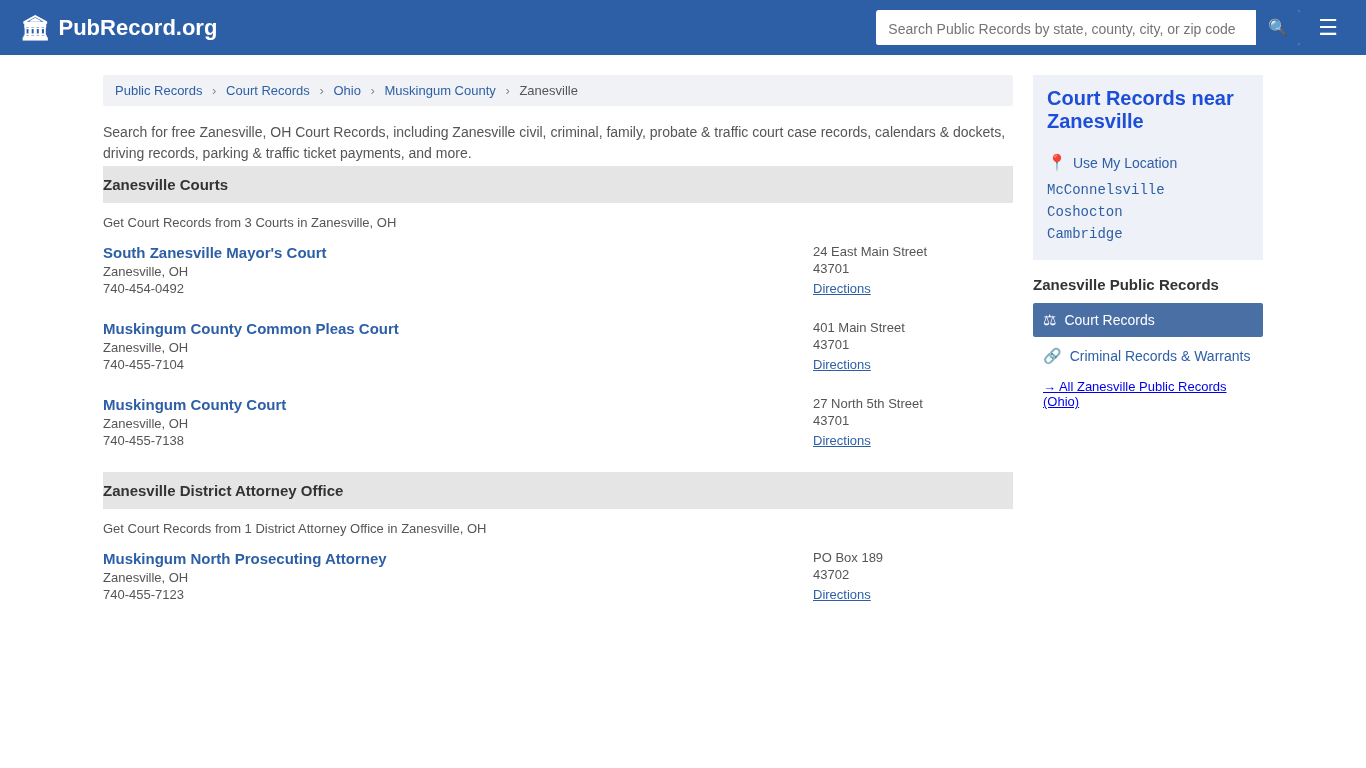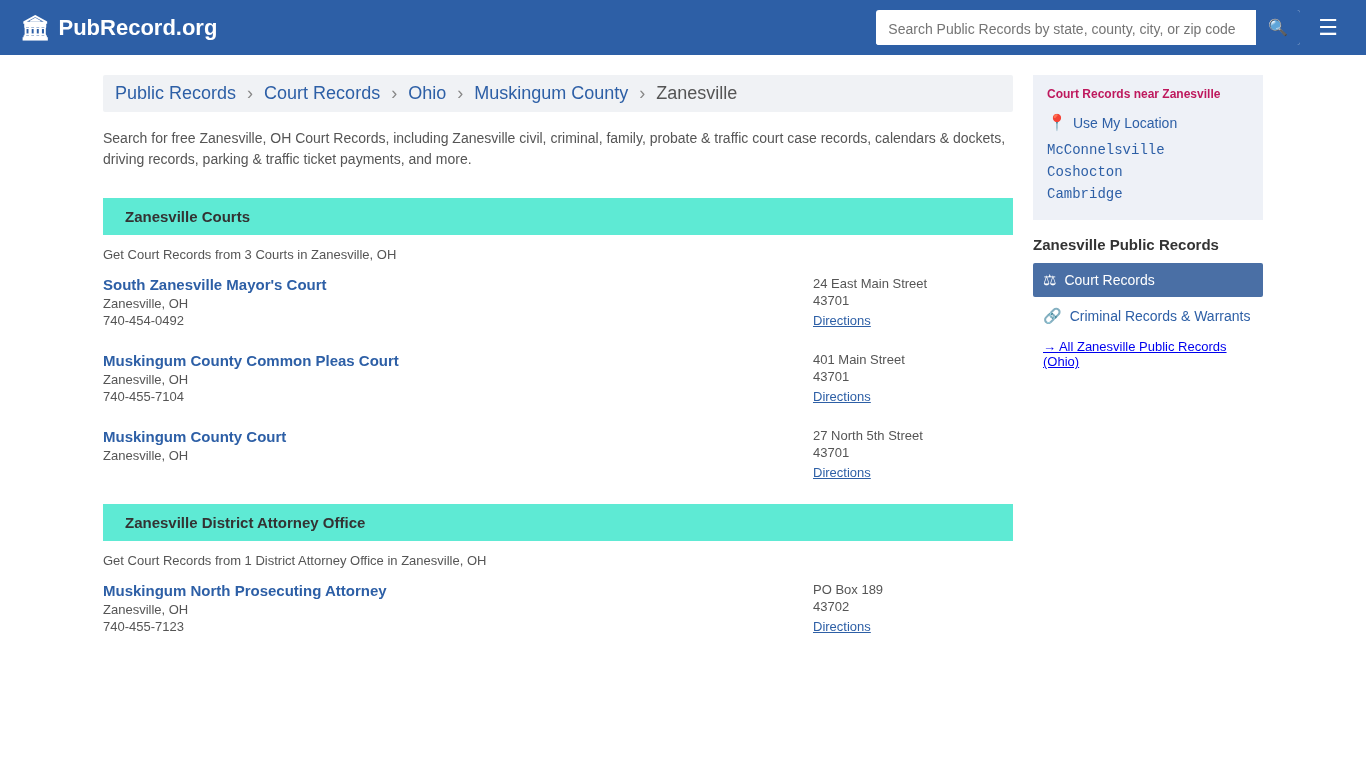--- a/index.html
+++ b/index.html
@@ -81,43 +81,43 @@
       font-size: 26px;
       font-weight: bold;
       color: #333;
       margin-bottom: 14px;
     }
 
     
     .breadcrumb {
       background: #f0f2f5;
       padding: 8px 12px;
-      font-size: 18px;
+      font-size: 13px;
       color: #555;
       margin-bottom: 16px;
       border-radius: 2px;
     }
     .breadcrumb a {
       color: #2d5fa6;
       text-decoration: none;
     }
     .breadcrumb .sep { margin: 0 6px; color: #888; }
 
     
     .description {
       font-size: 14px;
       color: #555;
-      margin-bottom: 28px;
+      margin-bottom: 2px;
       line-height: 1.5;
     }
 
     
     .section-header {
-      background: #5eead4;
-      padding: 10px 22px;
+      background: #e5e5e5;
+      padding: 10px 0;
       font-size: 15px;
       font-weight: bold;
       color: #333;
       margin-bottom: 12px;
     }
 
     
     .section-desc {
       font-size: 13px;
       color: #555;
@@ -153,24 +153,24 @@
     
     .section-divider { margin-bottom: 20px; }
 
     
     .sidebar-near-box {
       background: #eef1f7;
       padding: 12px 14px;
       margin-bottom: 16px;
     }
     .sidebar-near-title {
-      font-size: 12px;
-      font-weight: bold;
-      color: #be185d;
-      margin-bottom: 12px;
+      font-size: 20px;
+      font-weight: bold;
+      color: #1d4ed8;
+      margin-bottom: 20px;
     }
     .sidebar-use-location {
       display: flex;
       align-items: center;
       gap: 6px;
       color: #2d5fa6;
       font-size: 14px;
       cursor: pointer;
       margin-bottom: 10px;
     }
@@ -290,20 +290,21 @@
           <div class="court-address">401 Main Street</div>
           <div class="court-zip">43701</div>
           <a class="directions-link" href="#">Directions</a>
         </div>
       </div>
 
       <div class="court-entry">
         <div class="court-left">
           <div class="court-name">Muskingum County Court</div>
           <div class="court-city">Zanesville, OH</div>
+          <div class="court-phone">740-455-7138</div>
         </div>
         <div class="court-right">
           <div class="court-address">27 North 5th Street</div>
           <div class="court-zip">43701</div>
           <a class="directions-link" href="#">Directions</a>
         </div>
       </div>
     </div>
 
     <div class="section-divider">

